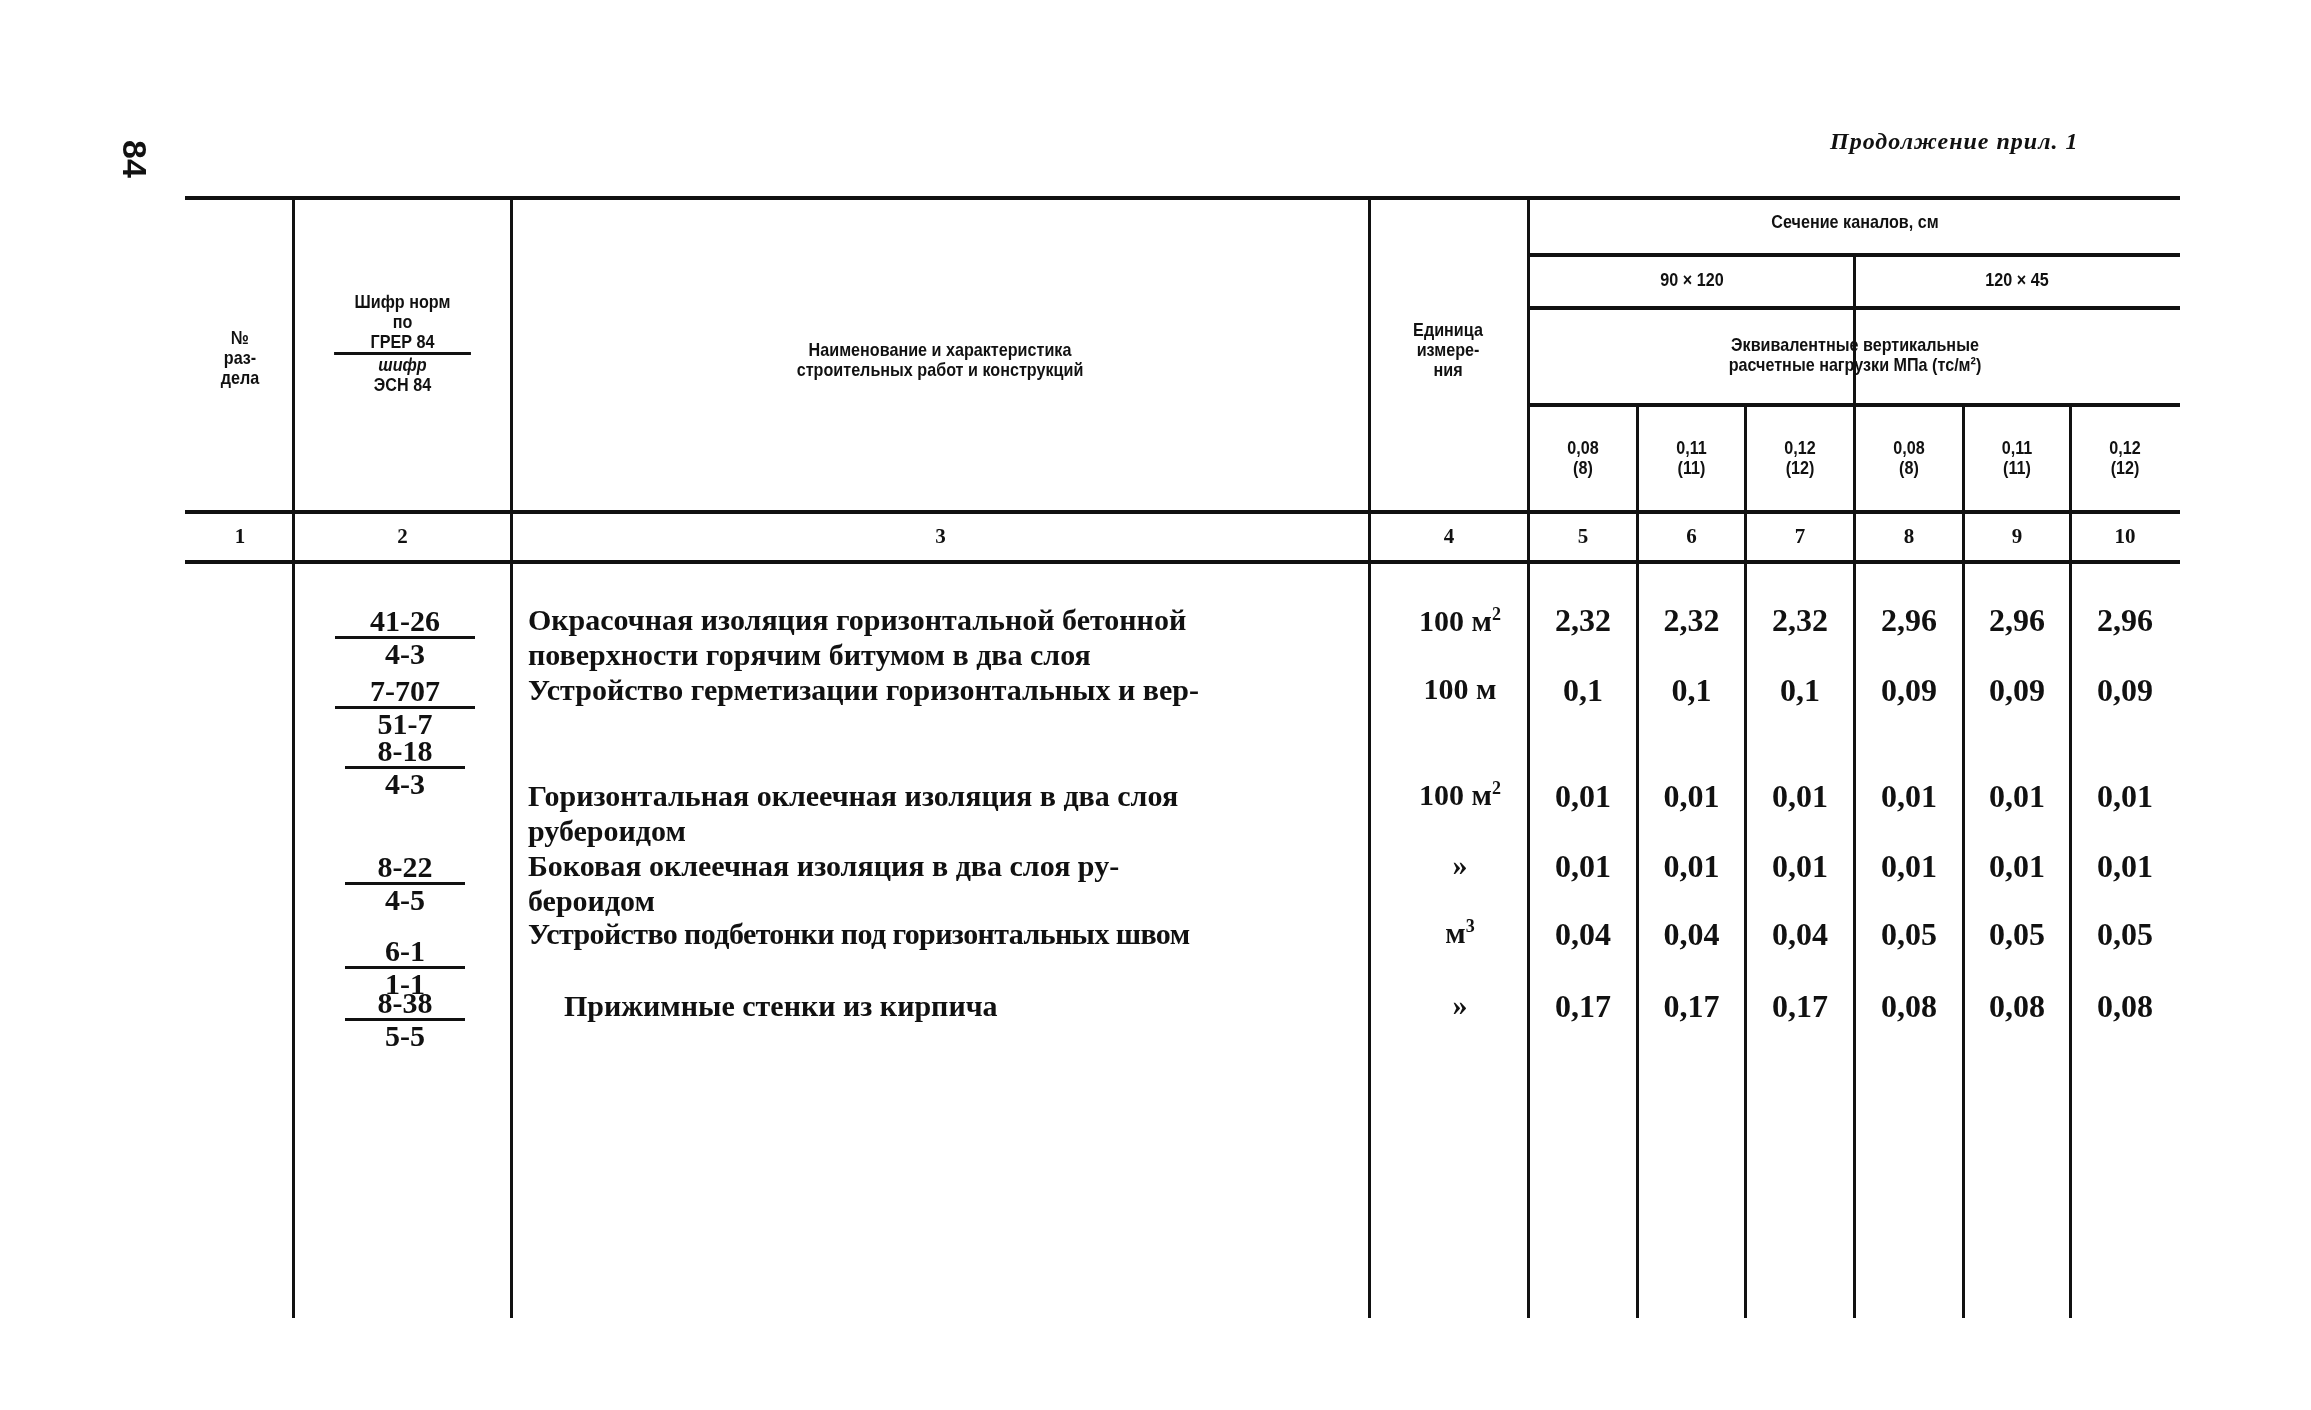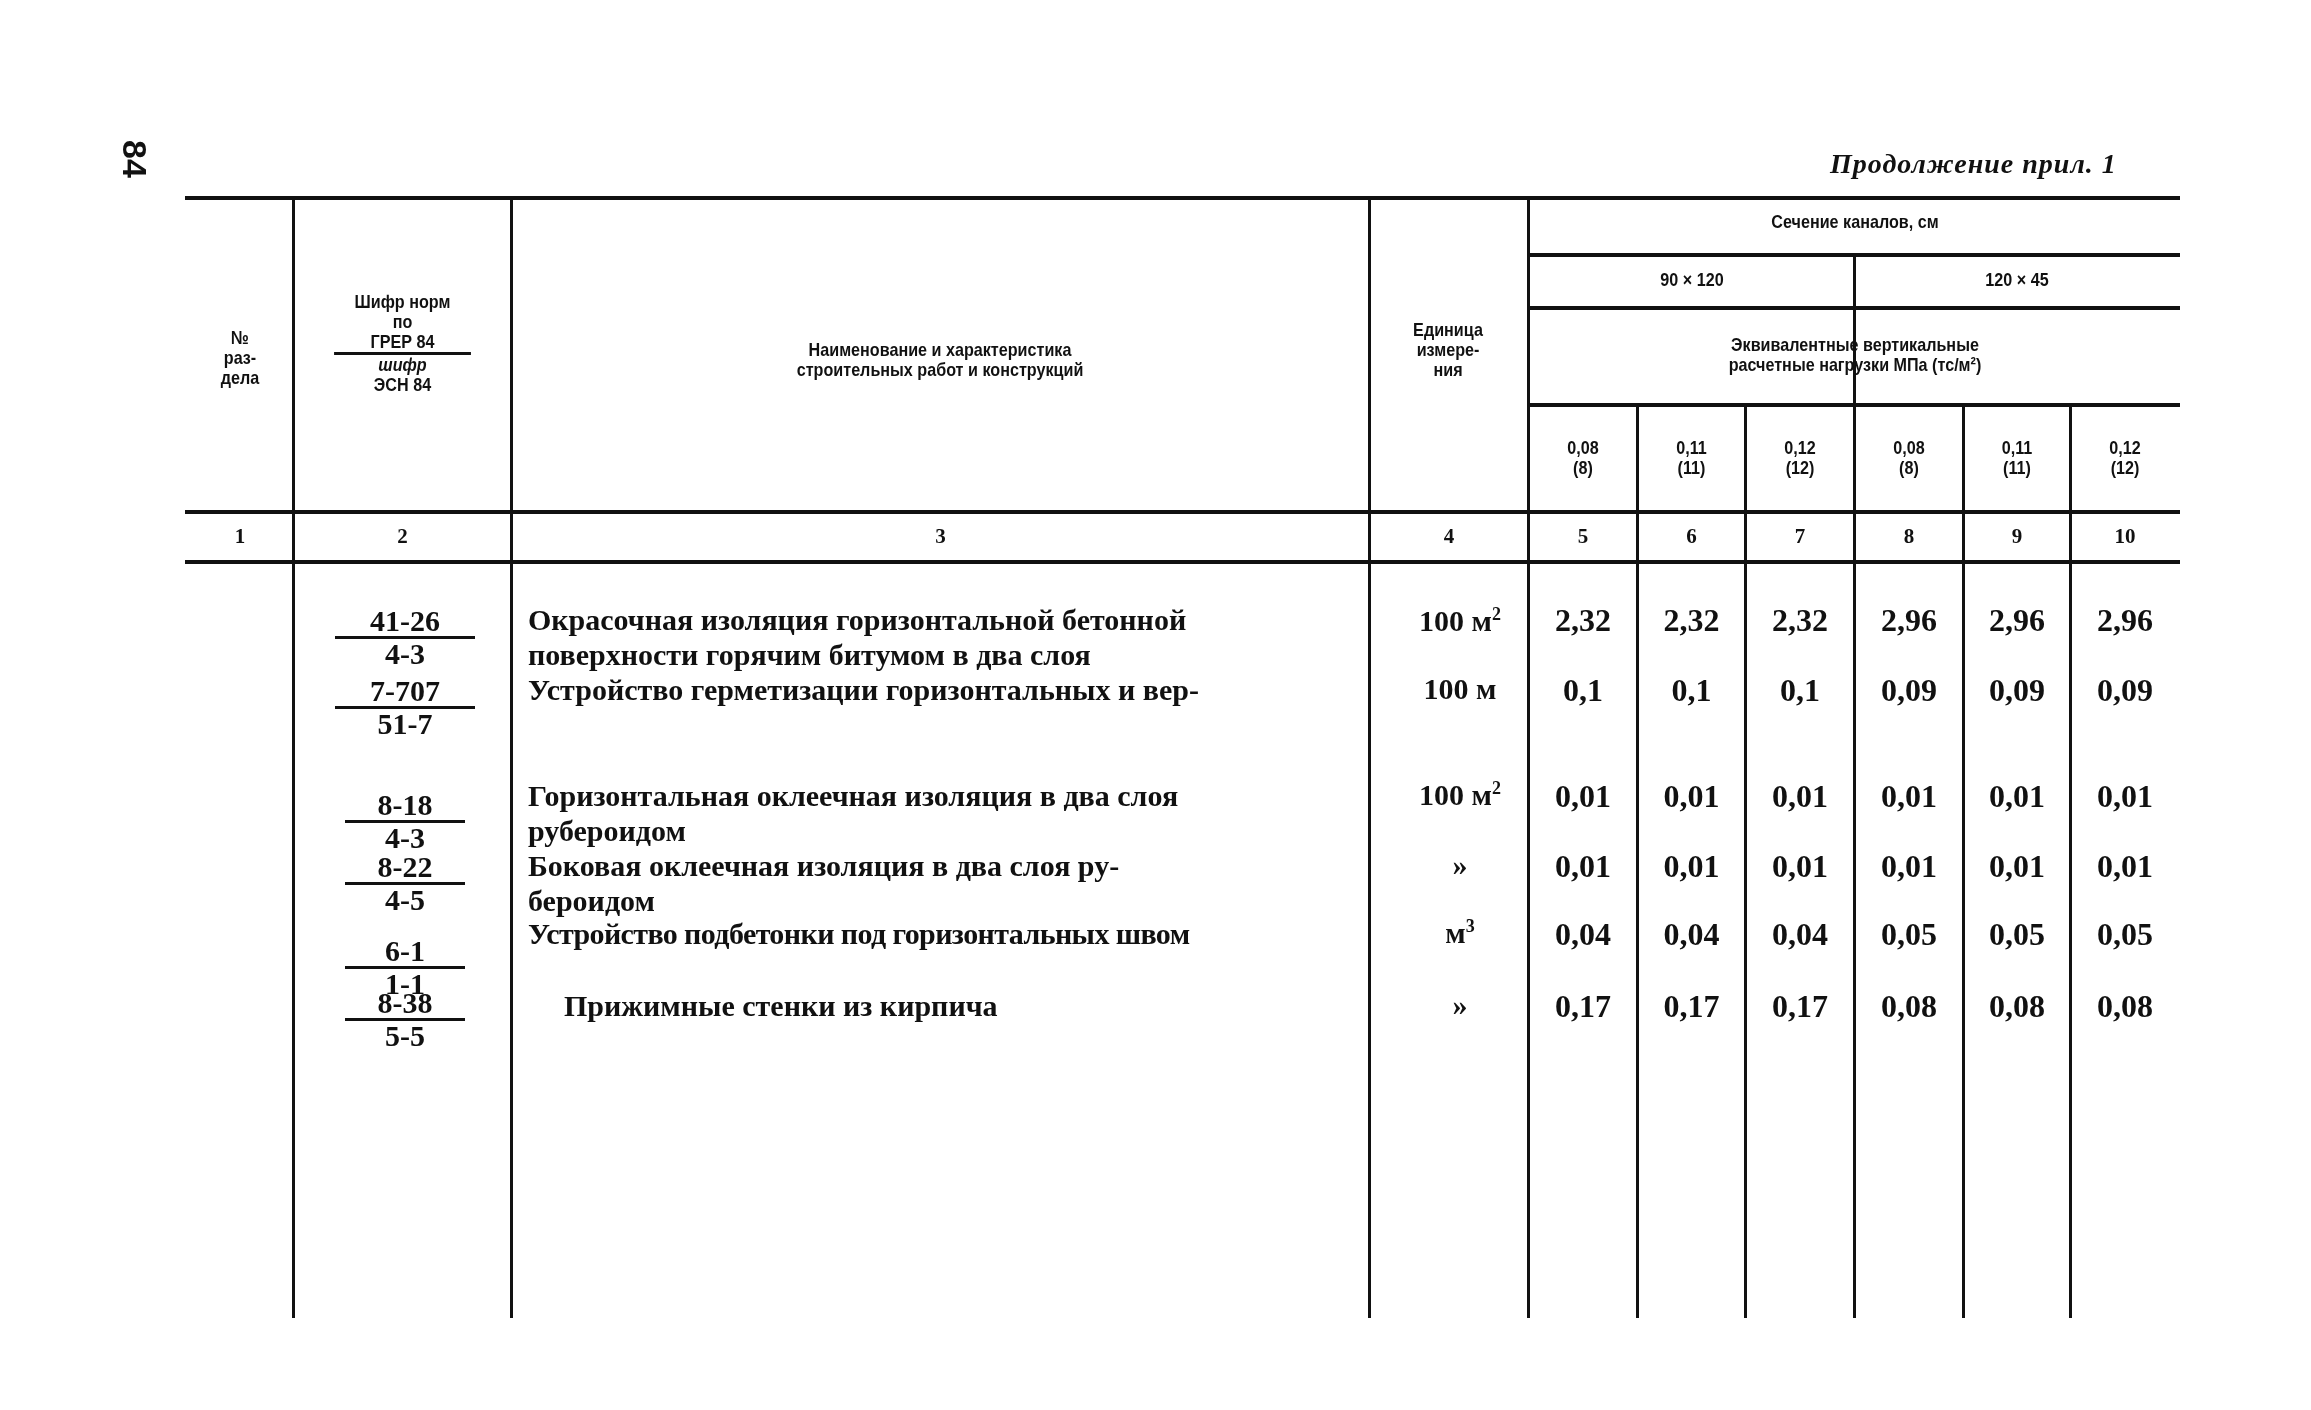--- a/index.html
+++ b/index.html
@@ -1,21 +1,21 @@
 <!DOCTYPE html>
 <html><head>
 <meta charset="utf-8">
 <style>
   html, body { margin: 0; padding: 0; background: #ffffff; }
   body { width: 2311px; height: 1410px; position: relative; overflow: hidden;
          font-family: "Liberation Serif", "DejaVu Serif", serif; color: #111; }
   .abs { position: absolute; }
   .hline { position: absolute; height: 4px; background: #111; }
   .vline { position: absolute; width: 3px; background: #111; }
-  .title { position: absolute; left: 1830px; top: 148px; font-size: 28px; font-style: italic; font-weight: bold;
+  .title { position: absolute; left: 1830px; top: 128px; font-size: 24px; font-style: italic; font-weight: bold;
            font-family: "Liberation Serif", serif; letter-spacing: 1px; }
   .hdr { position: absolute; text-align: center; font-size: 19px; font-weight: bold; line-height: 20px;
          font-family: "Liberation Sans Narrow", "Liberation Sans", sans-serif; transform: scaleX(0.85); transform-origin: center top; }
   .colnum { position: absolute; text-align: center; font-size: 21px; font-weight: bold; top: 524px; }
   .code { position: absolute; text-align: center; font-size: 30px; font-weight: bold; line-height: 30px; }
   .code .num { display: block; border-bottom: 3px solid #111; padding: 0 4px; }
   .code .den { display: block; }
   .desc { position: absolute; left: 528px; width: 840px; font-size: 30px; font-weight: bold; line-height: 35px;
           text-align: justify; text-align-last: left; }
   .desc-line { display: block; }
@@ -164,21 +164,21 @@
   </div>
   <div class="val" style="left:1530px; width:106px; top:672px;">0,1</div>
   <div class="val" style="left:1639px; width:105px; top:672px;">0,1</div>
   <div class="val" style="left:1747px; width:106px; top:672px;">0,1</div>
   <div class="val" style="left:1856px; width:106px; top:672px;">0,09</div>
   <div class="val" style="left:1965px; width:104px; top:672px;">0,09</div>
   <div class="val" style="left:2072px; width:106px; top:672px;">0,09</div>
 </div>
 
 <div>
-  <div class="code" style="left:345px; top:790px; width:120px;">
+  <div class="code" style="left:345px; top:736px; width:120px;">
     <span class="num">8-18</span>
     <span class="den">4-3</span>
   </div>
   <div class="desc" style="top:778px;">
     <span class="desc-line">Горизонтальная оклеечная изоляция в два слоя</span>
     <span class="desc-line" style="text-align:left;">рубероидом</span>
   </div>
   <div class="unit" style="top:778px;">
     <span>100 м</span><sup>2</sup>
   </div>

